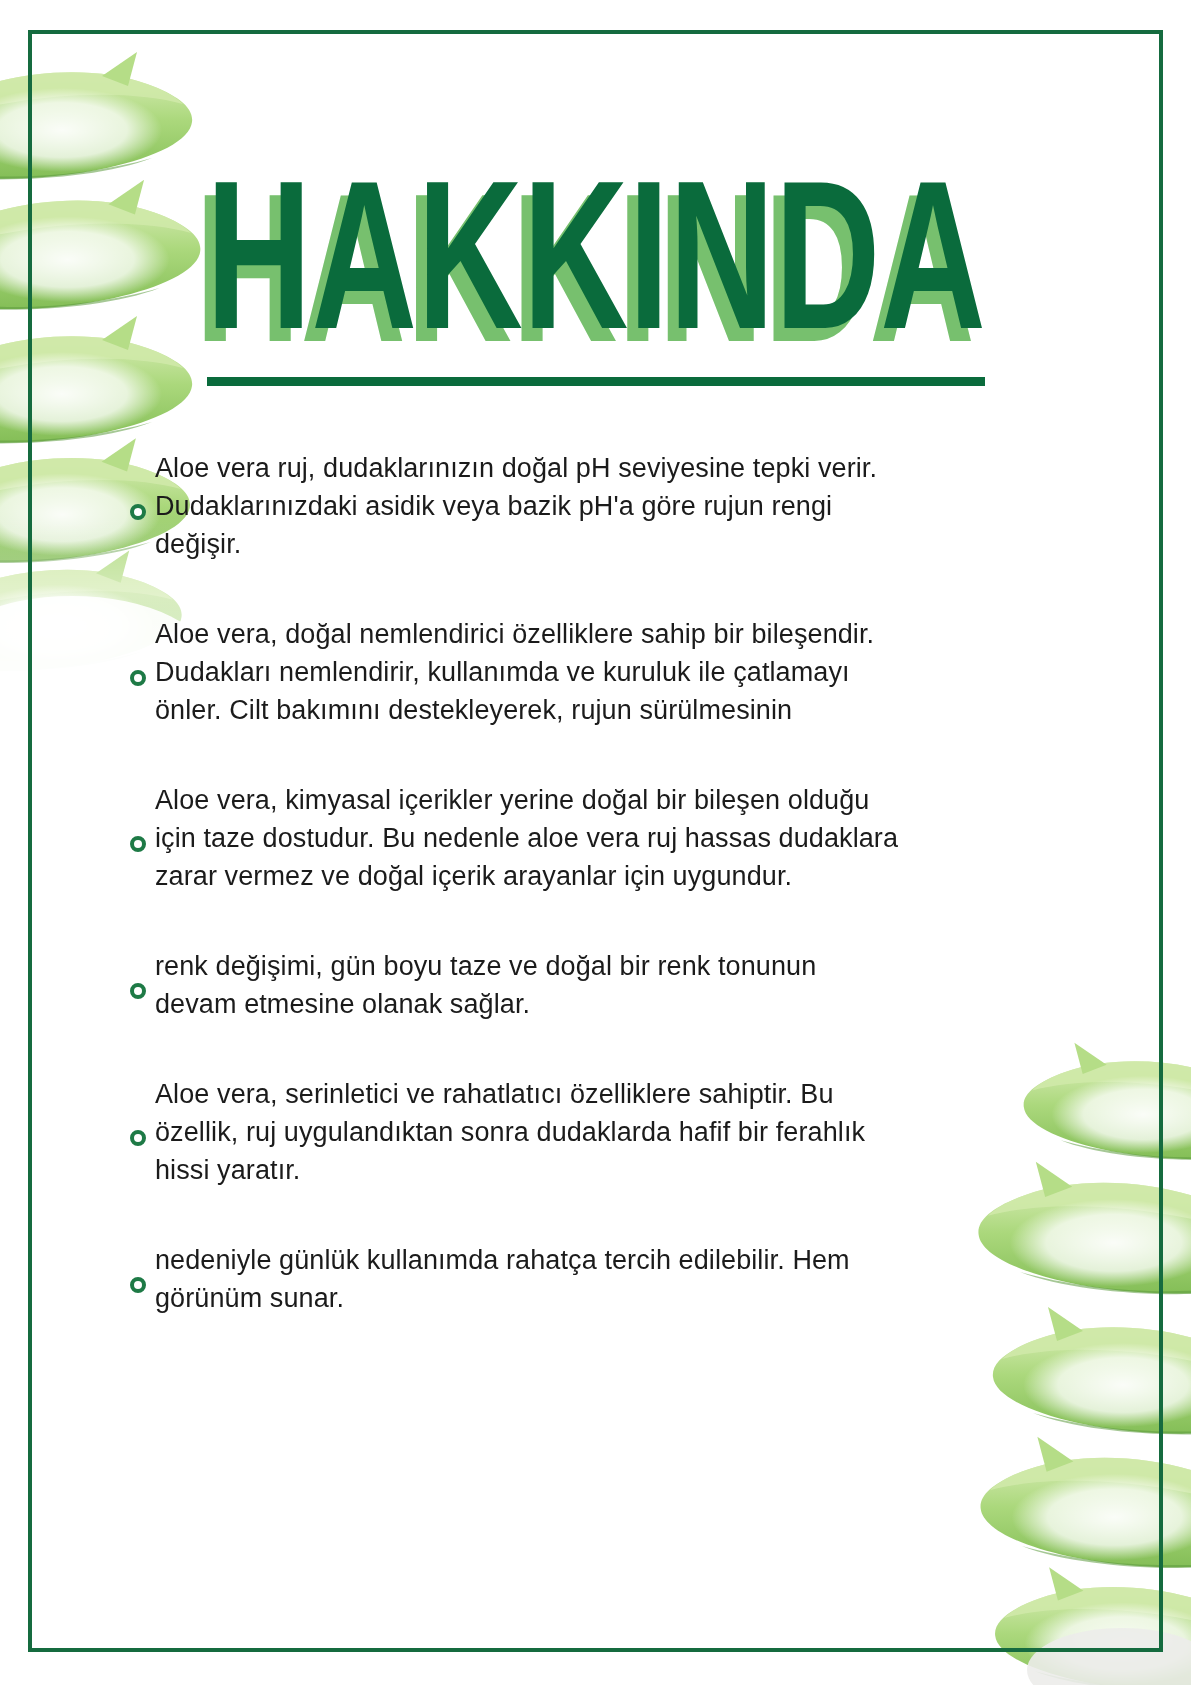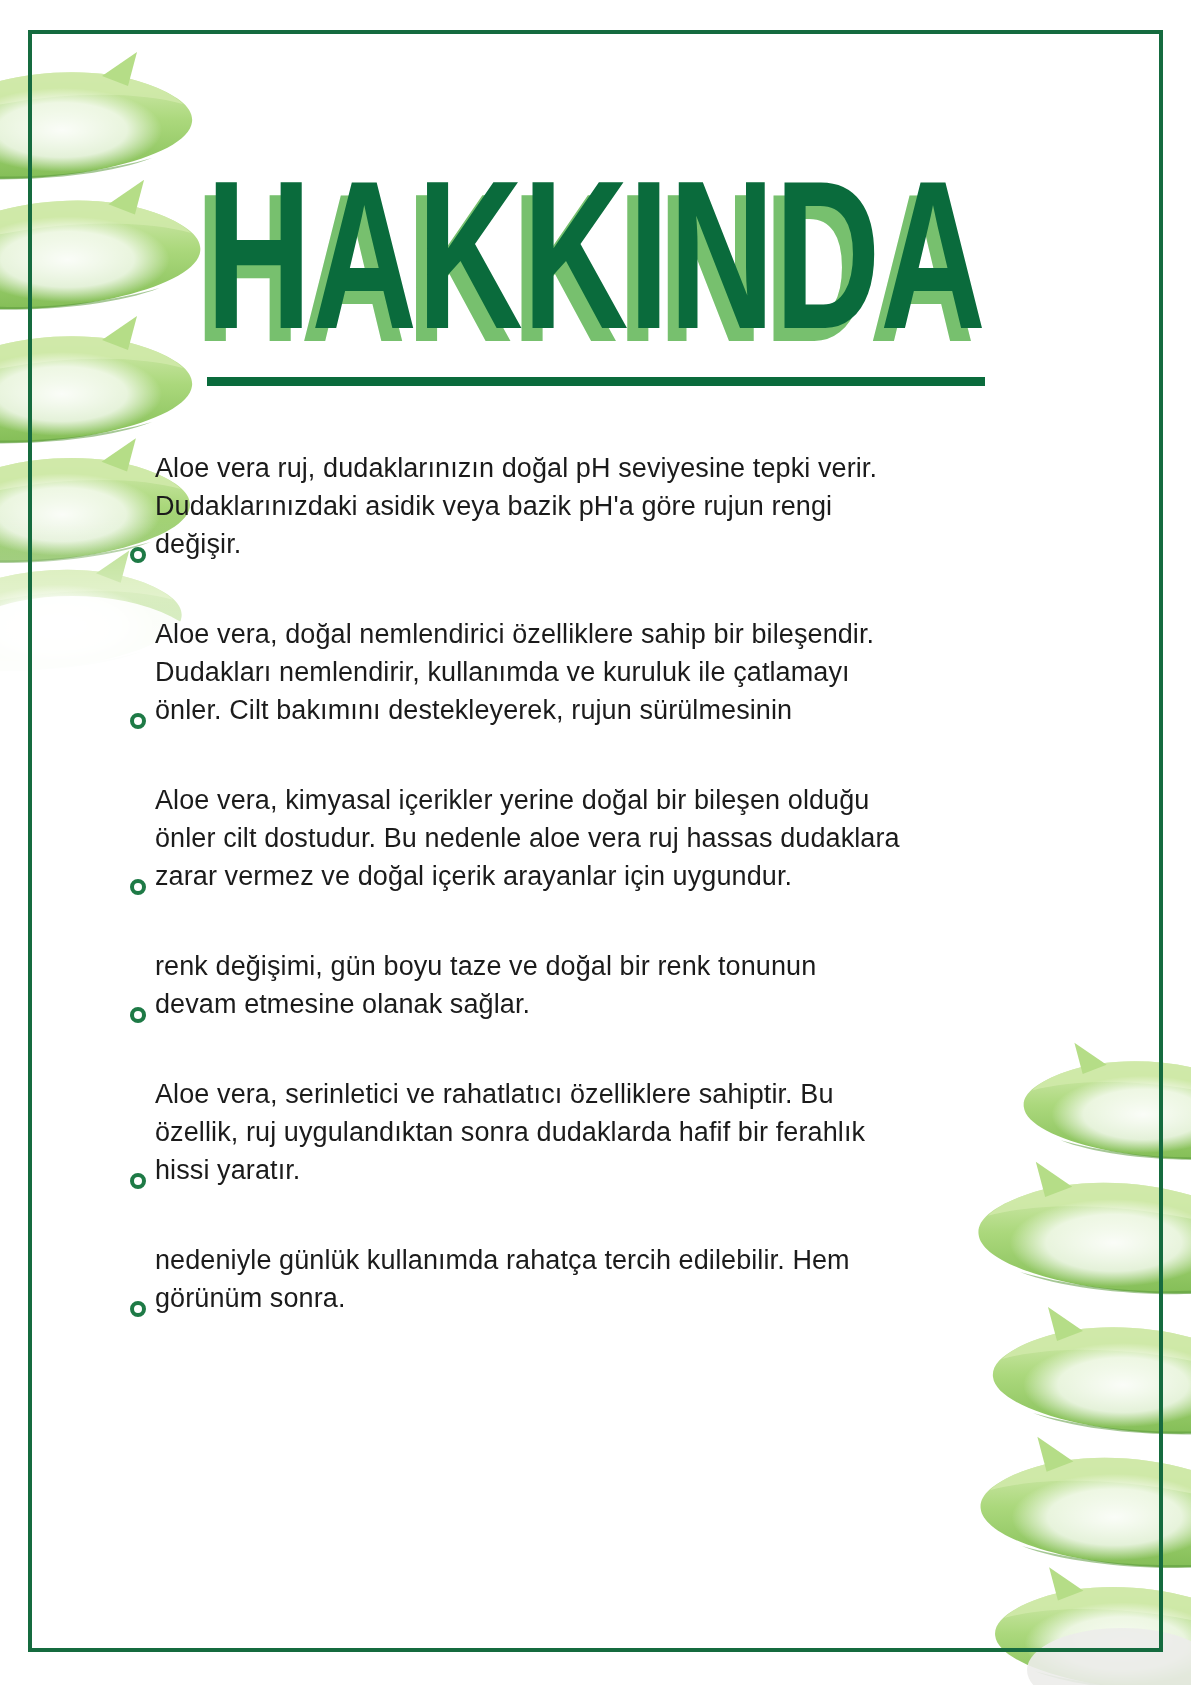--- a/index.html
+++ b/index.html
@@ -57,21 +57,21 @@
   }
 
   
   .content {
     position: absolute; left: 130px; top: 449px;
     width: 880px;
     z-index: 4;
   }
   .bullet-item {
     display: flex;
-    align-items: flex-end;
+    align-items: center;
     gap: 9px;
     margin-bottom: 52px;
   }
   .ring {
     flex: none;
     width: 16px; height: 16px;
     box-sizing: border-box;
     border: 4px solid var(--bullet-ring, #1E7A46);
     border-radius: 50%;
     margin-top: 11px;
@@ -158,21 +158,21 @@
         <div class="line">Aloe vera, doğal nemlendirici özelliklere sahip bir bileşendir.</div>
         <div class="line">Dudakları nemlendirir, kullanımda ve kuruluk ile çatlamayı</div>
         <div class="line">önler. Cilt bakımını destekleyerek, rujun sürülmesinin</div>
       </div>
   </div>
 
   <div class="bullet-item">
     <span class="ring"></span>
     <div class="lines">
         <div class="line">Aloe vera, kimyasal içerikler yerine doğal bir bileşen olduğu</div>
-        <div class="line">önler cilt dostudur. Bu nedenle aloe vera ruj hassas dudaklara</div>
+        <div class="line">için taze dostudur. Bu nedenle aloe vera ruj hassas dudaklara</div>
         <div class="line">zarar vermez ve doğal içerik arayanlar için uygundur.</div>
       </div>
   </div>
 
   <div class="bullet-item">
     <span class="ring"></span>
     <div class="lines">
         <div class="line">renk değişimi, gün boyu taze ve doğal bir renk tonunun</div>
         <div class="line">devam etmesine olanak sağlar.</div>
       </div>
@@ -184,16 +184,16 @@
         <div class="line">Aloe vera, serinletici ve rahatlatıcı özelliklere sahiptir. Bu</div>
         <div class="line">özellik, ruj uygulandıktan sonra dudaklarda hafif bir ferahlık</div>
         <div class="line">hissi yaratır.</div>
       </div>
   </div>
 
   <div class="bullet-item">
     <span class="ring"></span>
     <div class="lines">
         <div class="line">nedeniyle günlük kullanımda rahatça tercih edilebilir. Hem</div>
-        <div class="line">görünüm sonra.</div>
+        <div class="line">görünüm sunar.</div>
       </div>
   </div>
 </div>
 
 </body></html>

